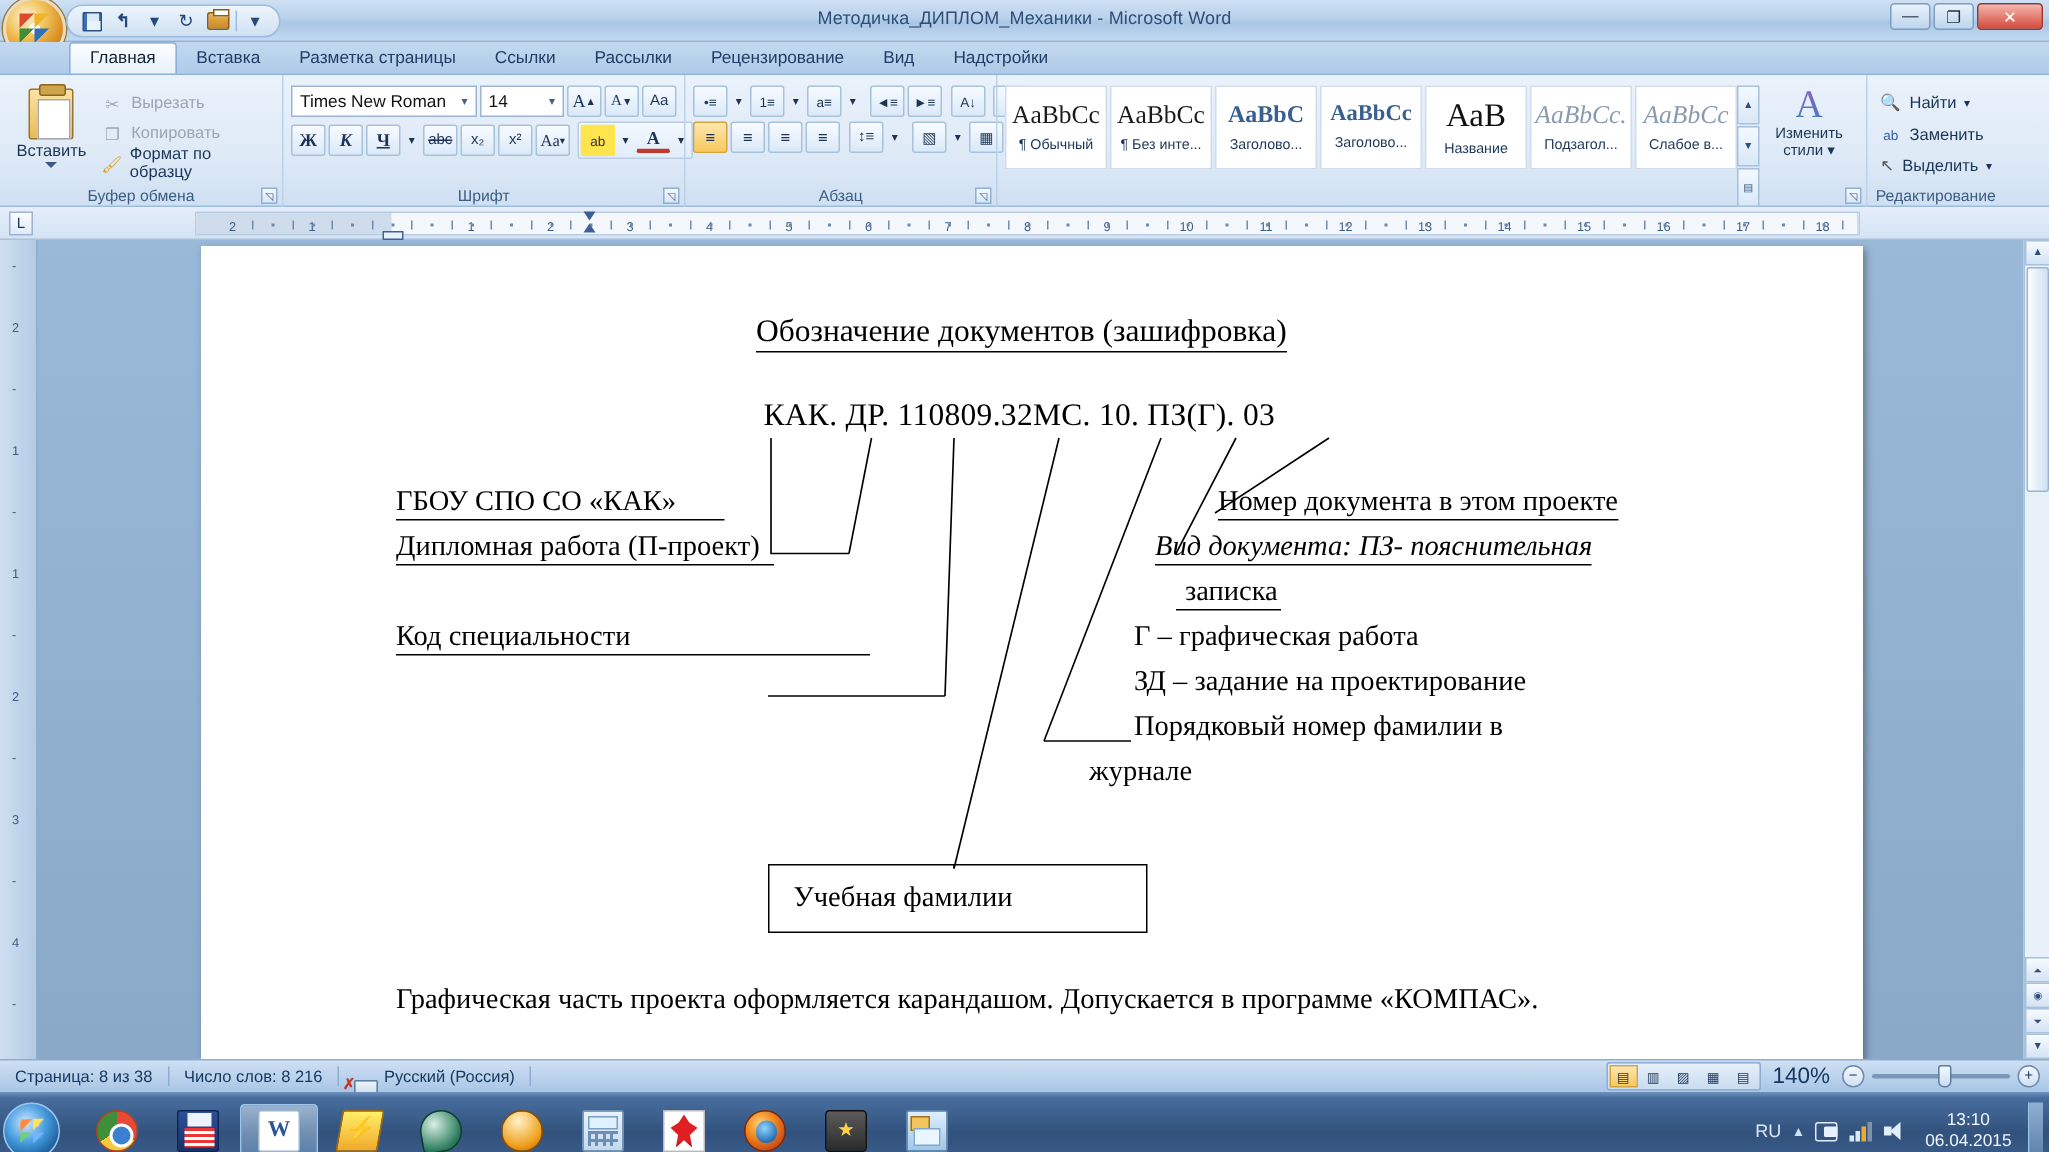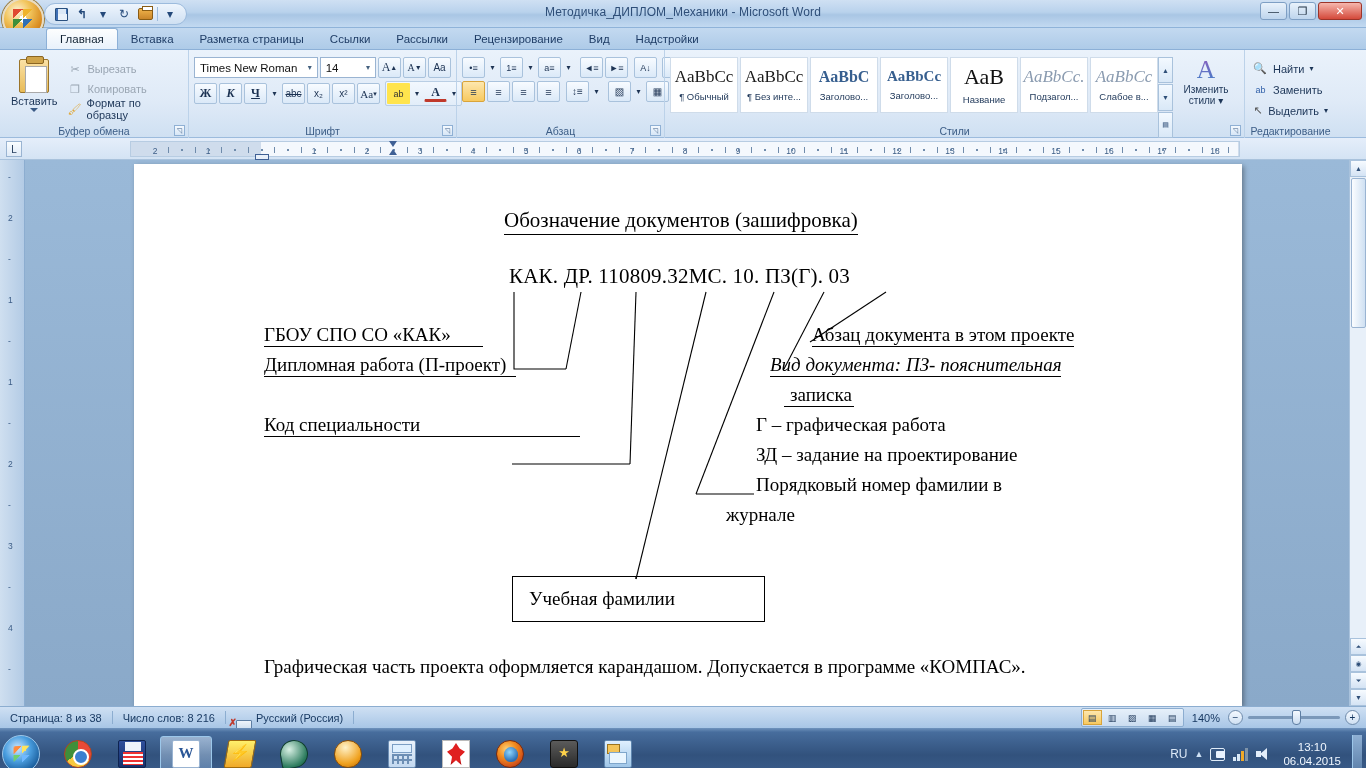--- a/index.html
+++ b/index.html
@@ -252,21 +252,21 @@
   .proof{ width:16px;height:14px; position:relative; }
   .proof:before{content:"";position:absolute;left:0;top:2px;width:14px;height:10px;
     background:linear-gradient(180deg,#eef4fb,#c7d9ec);border:1px solid #5e7ea3;border-radius:1px;}
   .proof:after{content:"✗";position:absolute;right:-1px;top:-1px;color:#c0392b;font-size:10px;font-weight:bold;}
   .st-right{ margin-left:auto; display:flex; align-items:center; gap:0; padding-right:6px;}
   .viewbtns{ display:flex; gap:1px; border:1px solid #8cadd0; border-radius:2px; padding:1px;
     background:linear-gradient(180deg,#e6f0fa,#cadcf0); margin-right:8px;}
   .vb{ width:19px;height:15px; display:flex;align-items:center;justify-content:center;
     font-size:9px; color:#1c3557; border:1px solid transparent;}
   .vb.sel{ border:1px solid #d9a43a; background:linear-gradient(180deg,#fde7ae,#f7c95f);}
-  .zoomtxt{ font-size:11px; color:#15365f; padding-right:8px;}
+  .zoomtxt{ font-size:15px; color:#15365f; padding-right:8px;}
   .zoomctl{ display:flex;align-items:center;gap:0; }
   .zbtn{ width:15px;height:15px;border-radius:50%;border:1px solid #6f8bab;
     background:linear-gradient(180deg,#f4f9ff,#cfe0f2);
     display:flex;align-items:center;justify-content:center;font-size:10px;color:#15365f;}
   .ztrack{ width:92px; height:3px; background:#7b98b9; margin:0 5px; position:relative; border-radius:2px;}
   .zthumb{ position:absolute; left:44px; top:-6px; width:9px;height:15px;
     background:linear-gradient(180deg,#f4f9ff,#cadcf0); border:1px solid #5e7ea3; border-radius:2px 2px 4px 4px;}
 
   
   .taskbar{
@@ -529,21 +529,20 @@
       </div>
       <div class="galscroll">
         <div>▲</div>
         <div>▼</div>
         <div>▤</div>
       </div>
       <div class="changestyles">
         <div class="aa-glyph">A</div>
         <div class="cs-lbl"><span>Изменить стили</span> <span>▾</span></div>
       </div>
-      <div class="glabel">Стили</div>
       <div class="gdialog">◹</div>
     </div>
 
     <div class="rgroup editg">
       <div style="padding-top:5px">
         <div class="eitem">
           <span class="mini" style="color:#2f5fa8">🔍</span>
           <span>Найти</span>
           <span style="font-size:8px">▾</span>
         </div>
@@ -704,21 +703,21 @@
           <span class="ul" style="padding-right:32px">ГБОУ СПО СО «КАК»</span>
         </div>
         <div class="lab" style="left:130px; top:190px;">
           <span class="ul" style="padding-right:10px">Дипломная работа (П-проект)</span>
         </div>
         <div class="lab" style="left:130px; top:250px;">
           <span class="ul" style="padding-right:160px">Код специальности</span>
         </div>
 
         <div class="lab" style="left:678px; top:160px;">
-          <span class="ul">Абзац документа в этом проекте</span>
+          <span class="ul">Номер документа в этом проекте</span>
         </div>
         <div class="lab" style="left:636px; top:190px;font-style:italic;">
           <span class="ul">Вид документа: ПЗ- пояснительная</span>
         </div>
         <div class="lab" style="left:650px; top:220px;">
           <span class="ul" style="padding-left:6px;padding-right:2px">записка</span>
         </div>
         <div class="lab" style="left:622px; top:250px;">Г – графическая работа</div>
         <div class="lab" style="left:622px; top:280px;">ЗД – задание на проектирование</div>
         <div class="lab" style="left:622px; top:310px;">Порядковый номер фамилии в</div>

